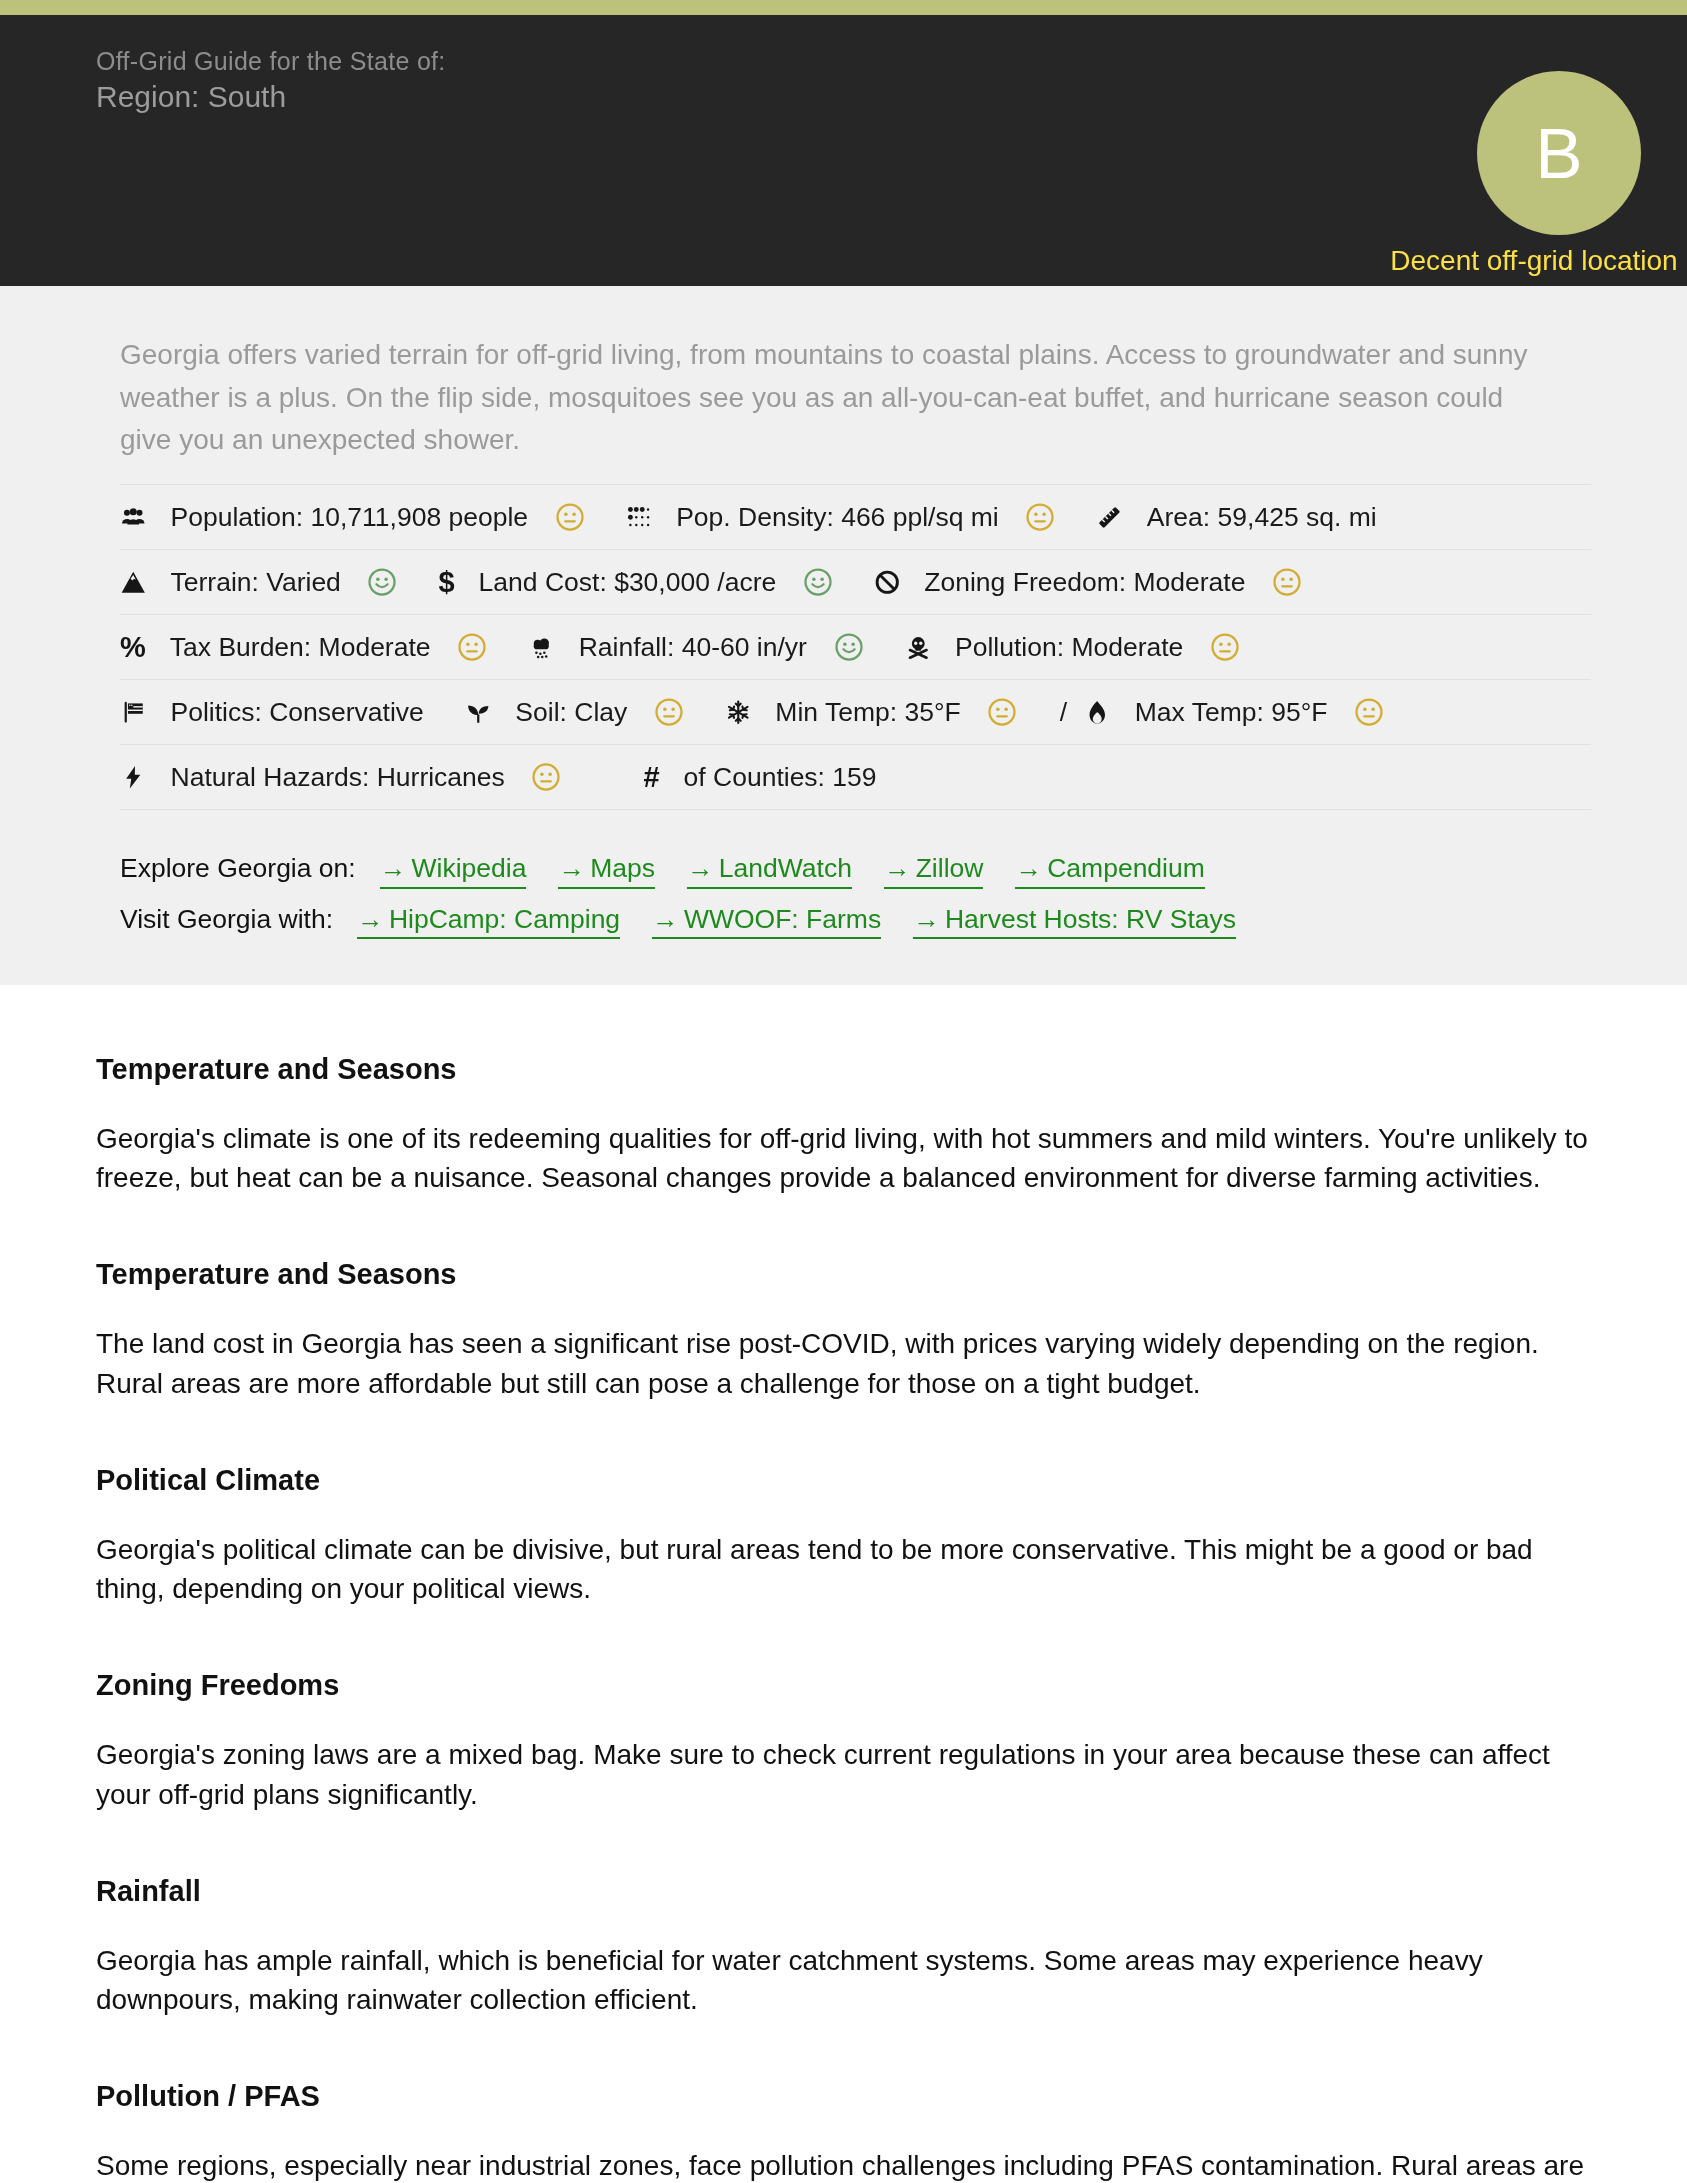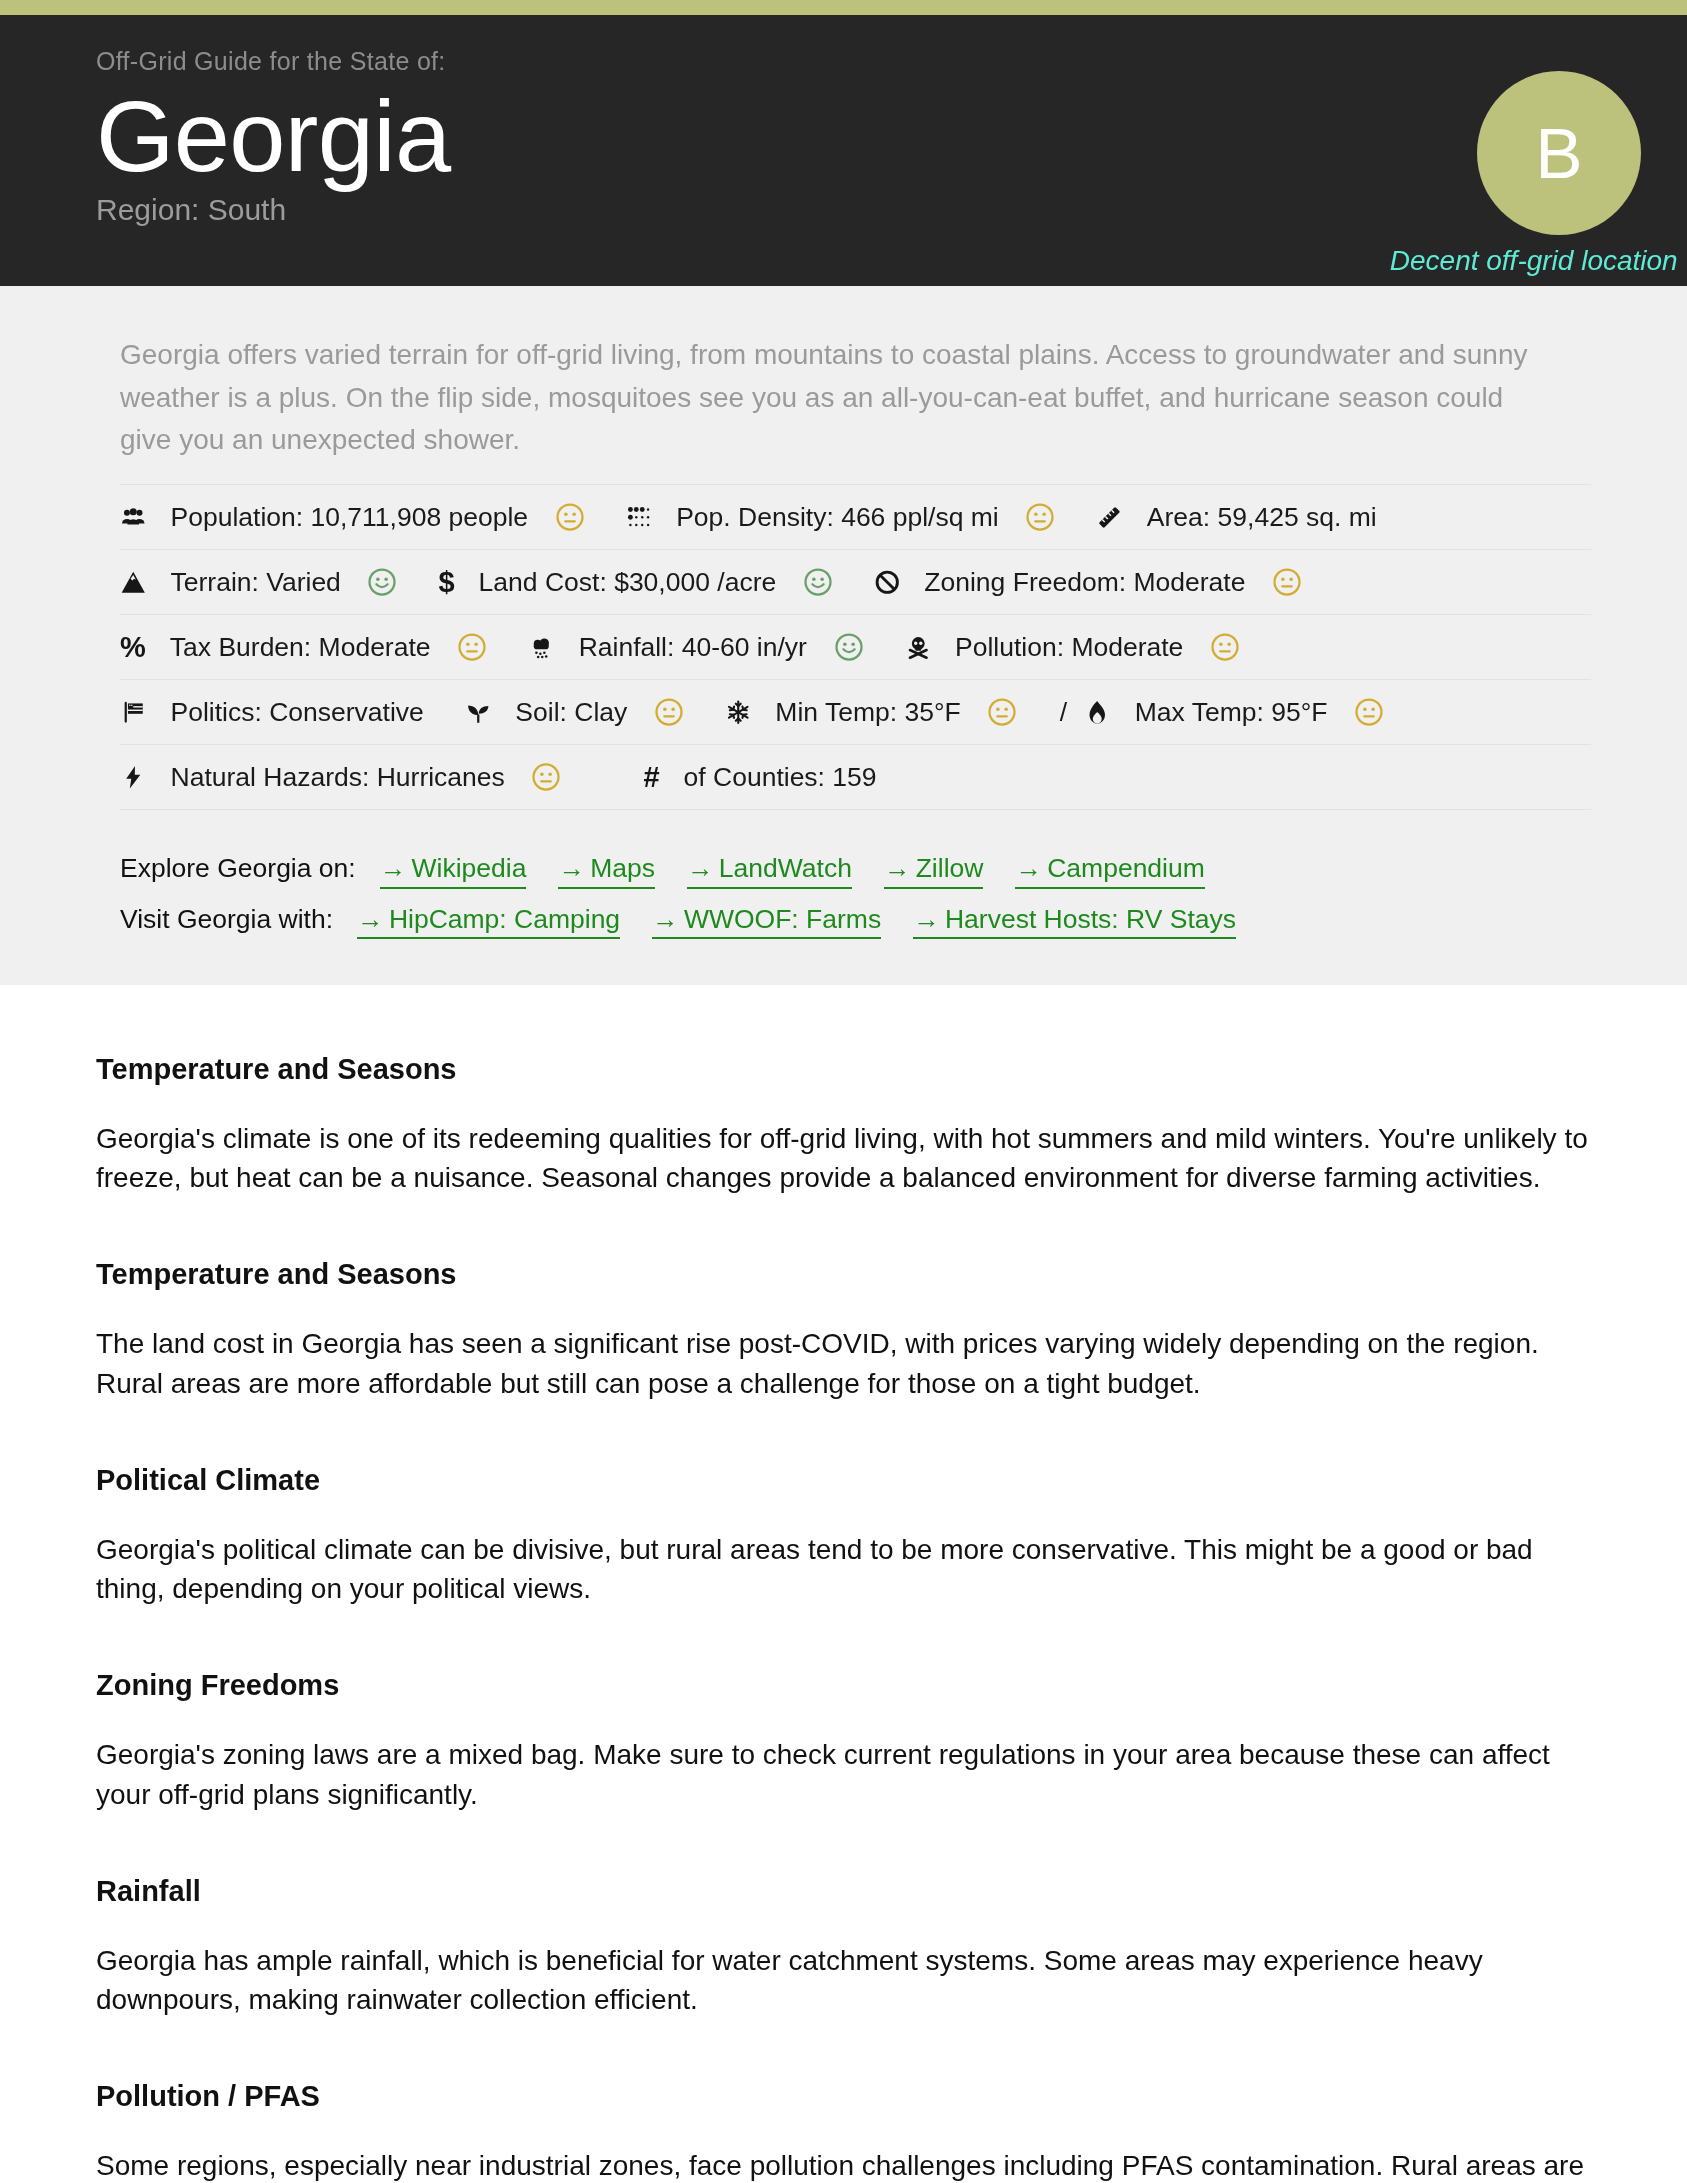--- a/index.html
+++ b/index.html
@@ -13,21 +13,21 @@
   .header { position:relative; height:271px; background:#262626; padding:0; }
   .header-inner { padding:32px 0 0 96px; }
   .tagline { font-size:25px; color:#8d8d8d; letter-spacing:0.3px; }
   .state-title { font-size:101px; color:#ffffff; line-height:1.05; margin-top:6.6px; letter-spacing:-0.7px; }
   .region-label { font-size:30px; color:#9c9c9c; margin-top:4px; }
   .grade-circle {
     position:absolute; top:56px; right:46px; width:164px; height:164px;
     border-radius:50%; background:#bcc17c; display:flex; align-items:center; justify-content:center;
   }
   .grade-letter { font-size:71px; color:#ffffff; }
-  .grade-caption { position:absolute; top:230px; right:9.3px; font-size:28px; color:#5eead4;font-style:italic; }
+  .grade-caption { position:absolute; top:230px; right:9.3px; font-size:28px; color:#fde047; }
 
   
   .panel { background:#f0f0f0; padding:48px 96px 36px 120px; }
   .intro { font-size:28px; line-height:1.52; color:#9a9a9a; max-width:1422px; }
 
   .stats { margin-top:22.5px; }
   .stat-row {
     display:flex; align-items:center; gap:41px;
     border-top:1.3px solid #e2e2e2; min-height:64px; font-size:26.5px; color:#1a1a1a;
   }
@@ -58,21 +58,20 @@
 </head>
 <body>
 
 <div class="page">
 
   <div class="accent-strip"></div>
 
   <div class="header">
     <div class="header-inner">
       <div class="tagline">Off-Grid Guide for the State of:</div>
-      <div class="state-title">Georgia</div>
       <div class="region-label">Region: South</div>
     </div>
     <div class="grade-circle">
       <span class="grade-letter">B</span>
     </div>
     <div class="grade-caption">Decent off-grid location</div>
   </div>
 
   <div class="panel">
 

